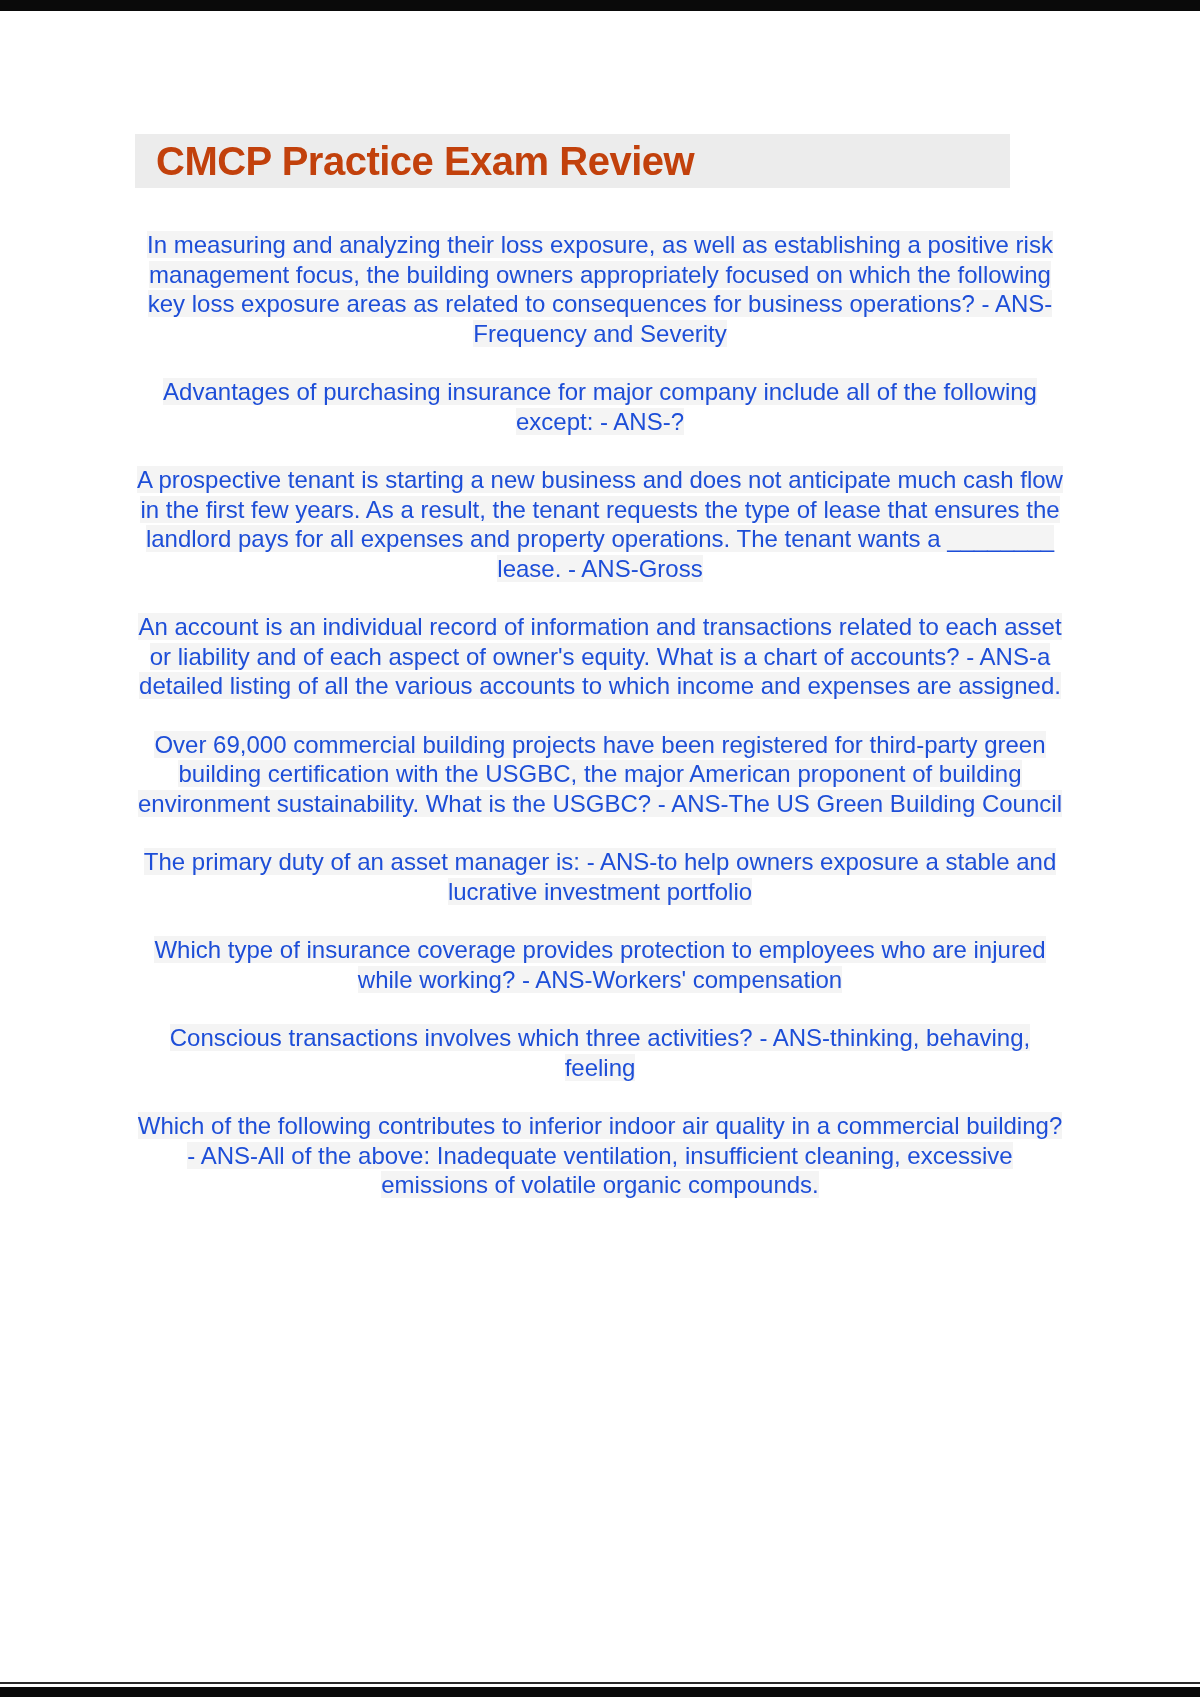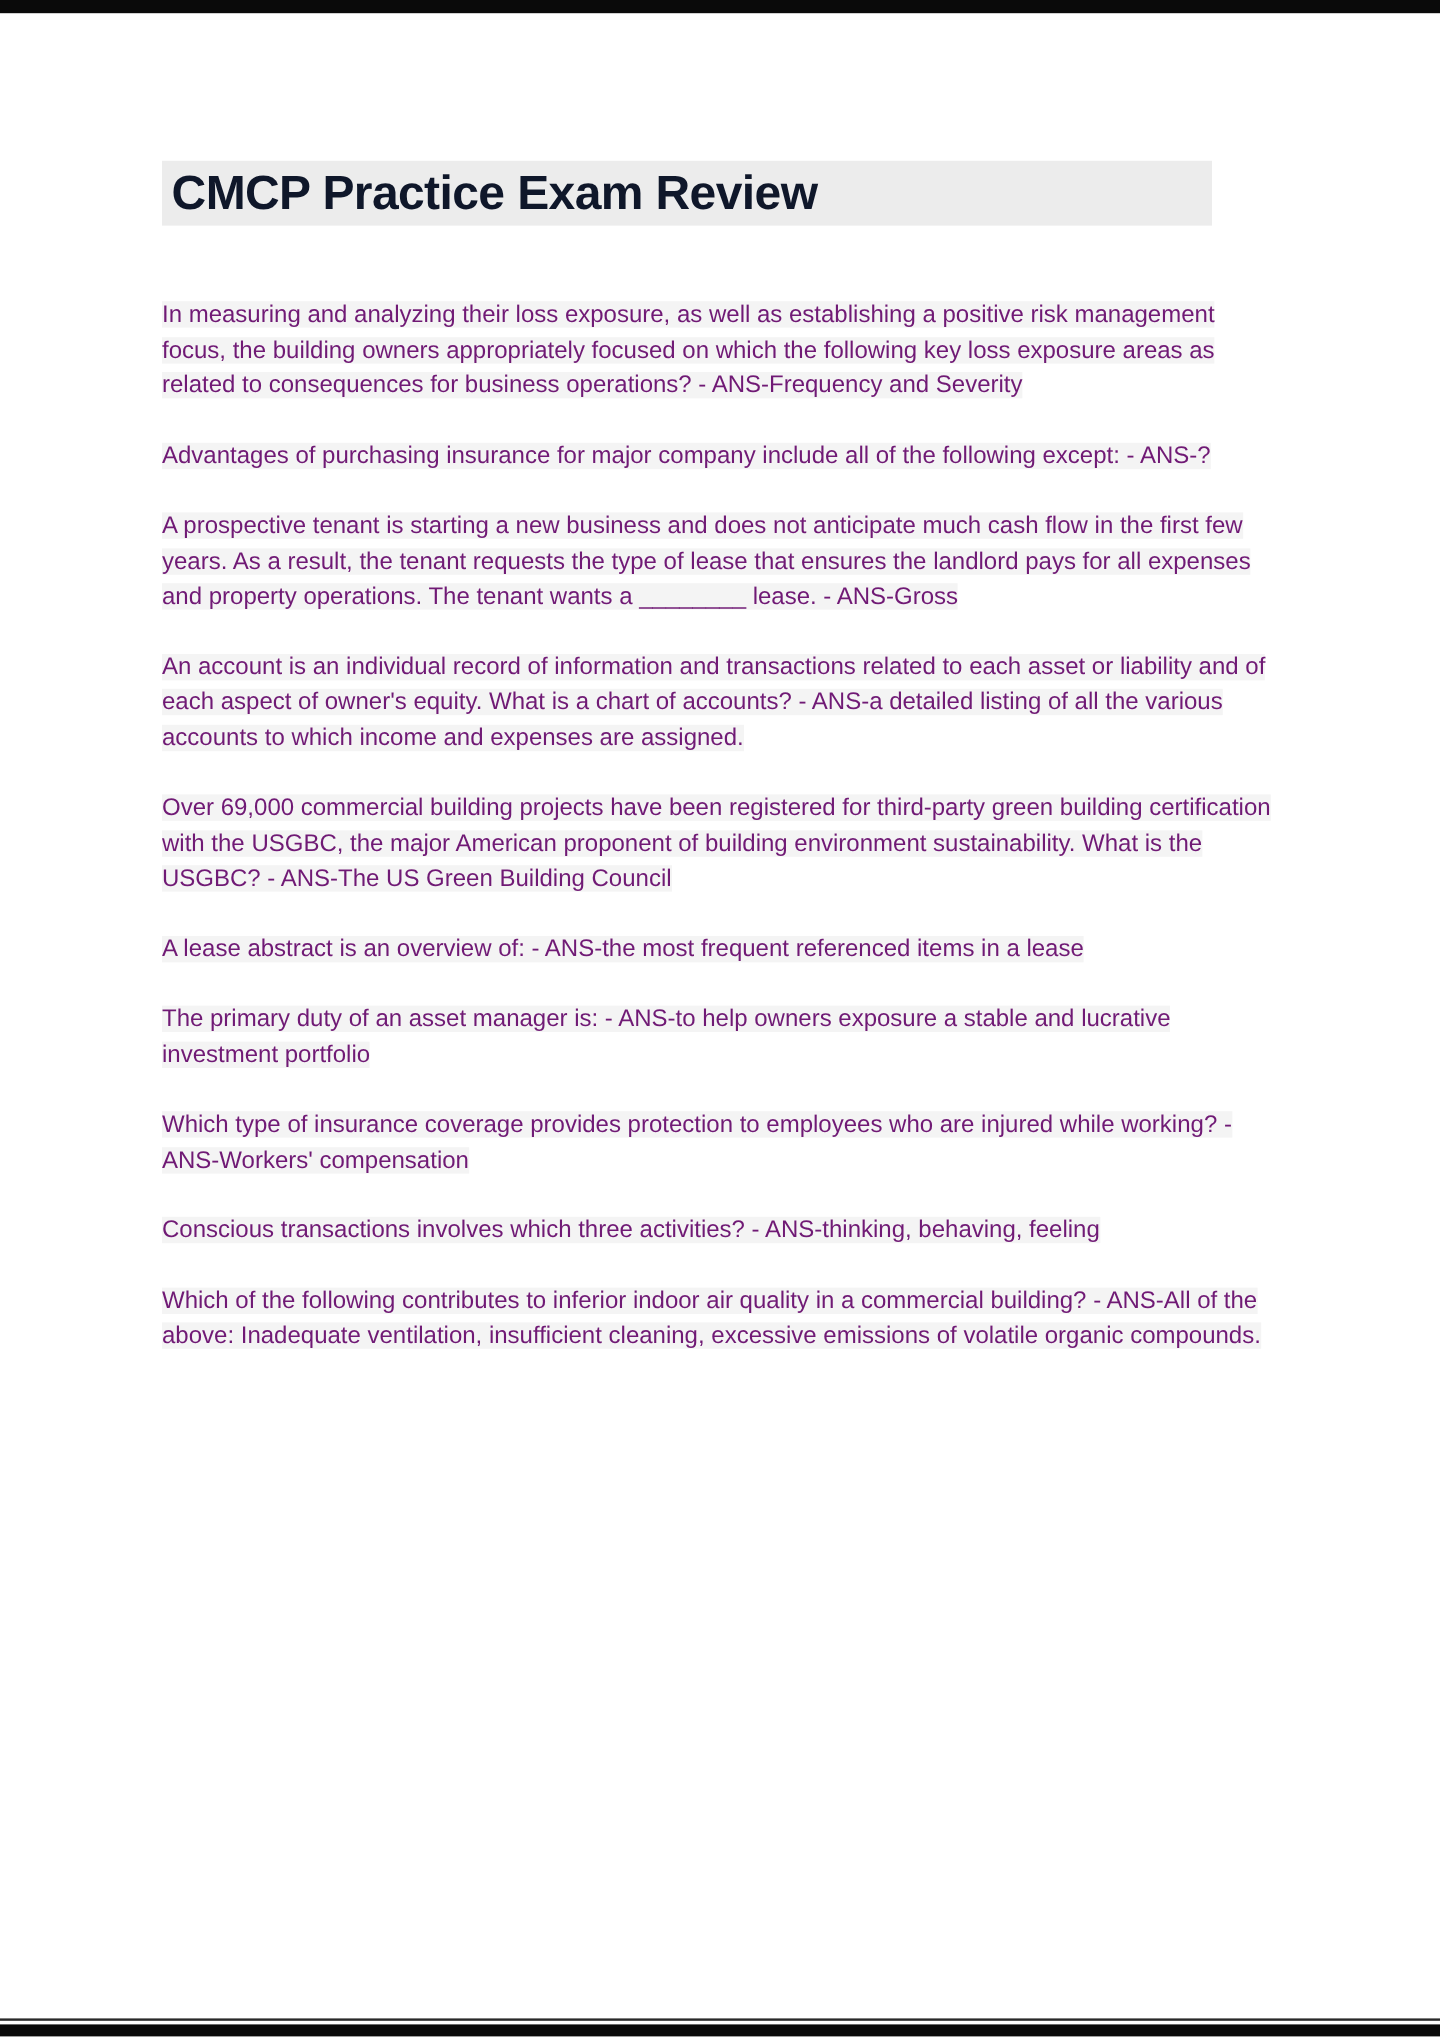--- a/index.html
+++ b/index.html
@@ -39,58 +39,58 @@
     height: 10px;
     background: #0a0a0a;
   }
   .content {
     position: absolute;
     top: 134px;
     left: 135px;
     width: 930px;
   }
   h1.doc-title {
-    margin: 0 0 60px 0;
+    margin: 0 0 42px 0;
     width: 875px;
     background: #ececec;
     font-size: 40px;
     line-height: 54px;
     font-weight: bold;
     letter-spacing: -0.5px;
-    color: #0f172a;
-    padding-left: 8px;
+    color: #c2410c;
+    padding-left: 21px;
     box-sizing: border-box;
   }
   p.qa {
     margin: 0 0 29px 0;
-    font-size: 20px;
+    font-size: 24px;
     line-height: 29.5px;
-    color: #701a75;
+    color: #1d4ed8;
     width: 930px;
+    text-align: center;
   }
   p.qa .hl {
     background: #f4f4f4;
     -webkit-box-decoration-break: clone;
     box-decoration-break: clone;
   }
 </style>
 </head>
 <body>
 
 <div class="top-bar"></div>
 
 <div class="content">
   <h1 class="doc-title">CMCP Practice Exam Review</h1>
 
   <p class="qa"><span class="hl">In measuring and analyzing their loss exposure, as well as establishing a positive risk management focus, the building owners appropriately focused on which the following key loss exposure areas as related to consequences for business operations? - ANS-Frequency and Severity</span></p>
   <p class="qa"><span class="hl">Advantages of purchasing insurance for major company include all of the following except: - ANS-?</span></p>
   <p class="qa"><span class="hl">A prospective tenant is starting a new business and does not anticipate much cash flow in the first few years. As a result, the tenant requests the type of lease that ensures the landlord pays for all expenses and property operations. The tenant wants a ________ lease. - ANS-Gross</span></p>
   <p class="qa"><span class="hl">An account is an individual record of information and transactions related to each asset or liability and of each aspect of owner's equity. What is a chart of accounts? - ANS-a detailed listing of all the various accounts to which income and expenses are assigned.</span></p>
   <p class="qa"><span class="hl">Over 69,000 commercial building projects have been registered for third-party green building certification with the USGBC, the major American proponent of building environment sustainability. What is the USGBC? - ANS-The US Green Building Council</span></p>
-  <p class="qa"><span class="hl">A lease abstract is an overview of: - ANS-the most frequent referenced items in a lease</span></p>
   <p class="qa"><span class="hl">The primary duty of an asset manager is: - ANS-to help owners exposure a stable and lucrative investment portfolio</span></p>
   <p class="qa"><span class="hl">Which type of insurance coverage provides protection to employees who are injured while working? - ANS-Workers' compensation</span></p>
   <p class="qa"><span class="hl">Conscious transactions involves which three activities? - ANS-thinking, behaving, feeling</span></p>
   <p class="qa"><span class="hl">Which of the following contributes to inferior indoor air quality in a commercial building? - ANS-All of the above: Inadequate ventilation, insufficient cleaning, excessive emissions of volatile organic compounds.</span></p>
 </div>
 
 <div class="bottom-rule"></div>
 <div class="bottom-bar"></div>
 
 </body></html>

